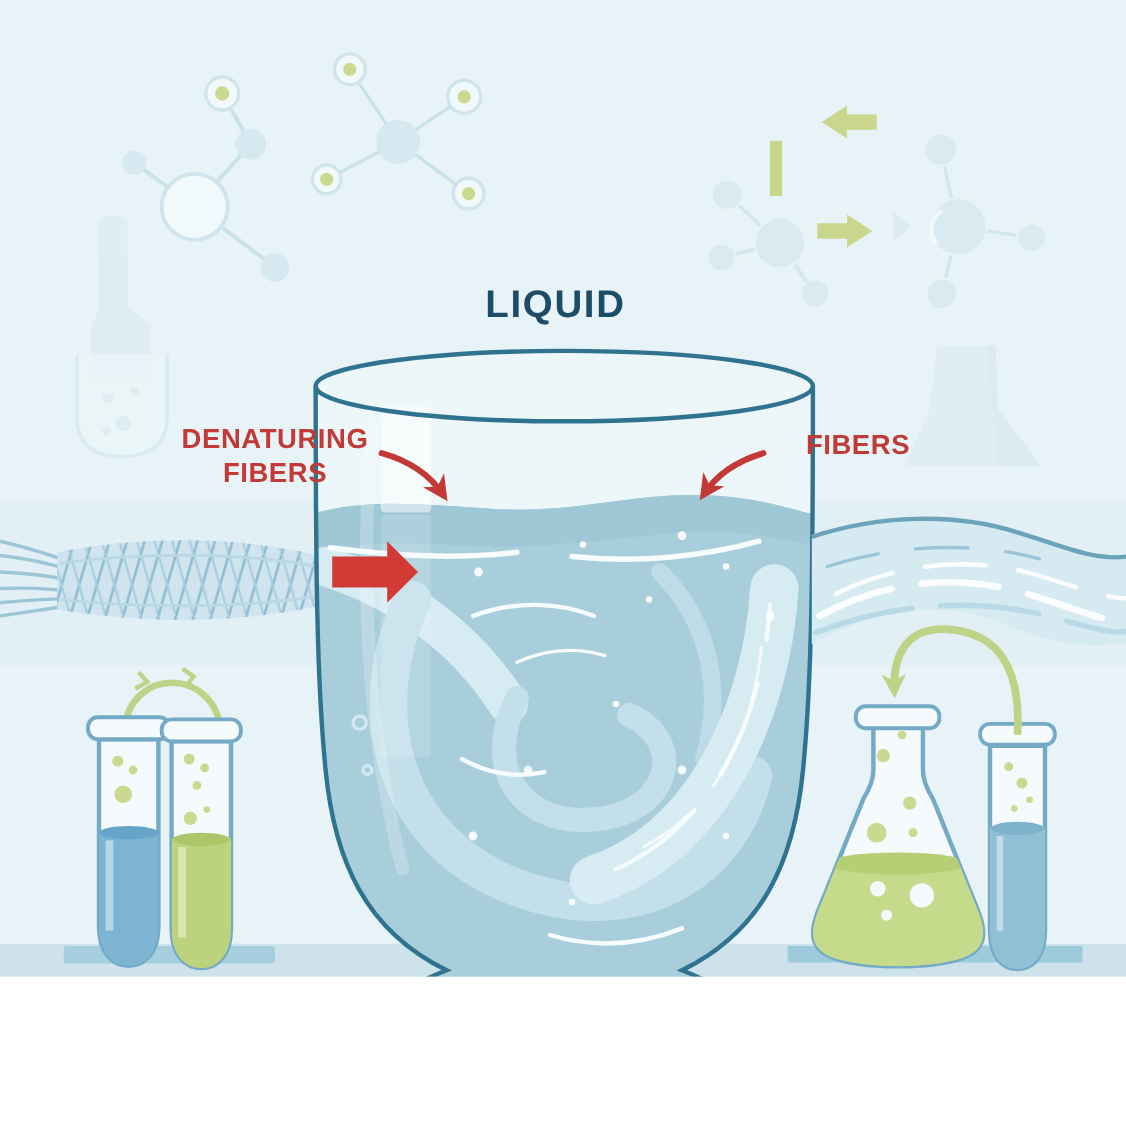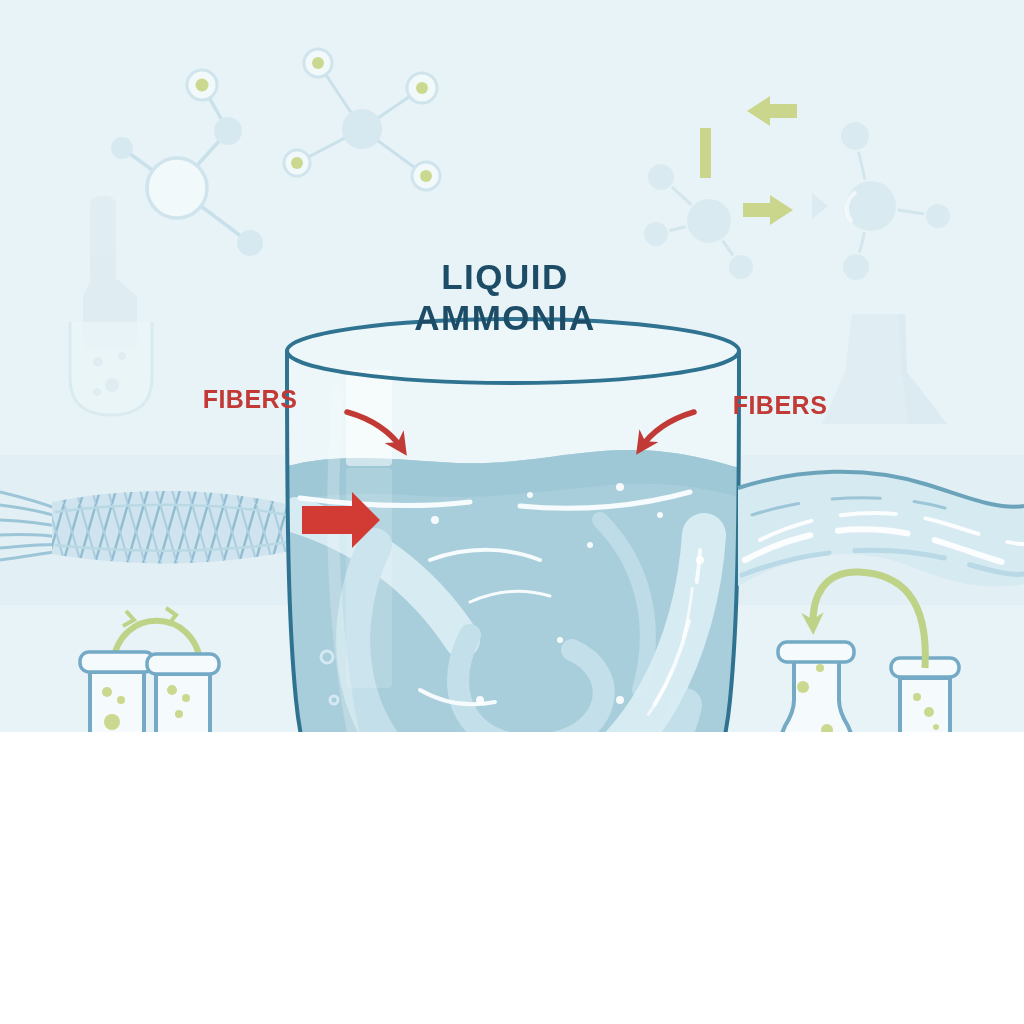--- a/index.html
+++ b/index.html
@@ -1,18 +1,18 @@
 <!DOCTYPE html>
 <html style="--c-background: #e7f3f6; --c-midBand: #e2eff4; --c-tableBand: #cde2ea; --c-shadow: #b9d7e3; --c-title: #1d4c66; --c-labelRed: #c23a36; --c-red: #d23b34; --c-beakerOutline: #2f7391; --c-glass: #edf6f9; --c-liquid: #a9cedb; --c-liquidSurface: #9fc8d7; --c-swirl: #c3e0ea; --c-stream: #d8ecf3; --c-streak: #f6fbfd; --c-fiberThread: #9cc6d8; --c-fiberBase: #cfe4ee; --c-ribbonFill: #d6eaf1; --c-ribbonEdge: #6ba4ba; --c-vesselOutline: #74aac6; --c-vesselFill: #f5fafc; --c-blueLiquid: #7cb4d2; --c-blueLiquidLip: #66a5c9; --c-greenLiquid: #bdd27c; --c-greenLiquidLip: #adc668; --c-flaskLiquid: #c6da8c; --c-flaskLiquidLip: #b6ce74; --c-oliveArrow: #c9d68c; --c-oliveDot: #cbd88f; --c-greenTube: #bed387; --c-moleculeFill: #d7e9f0; --c-moleculeOpen: #f2f9fb; --c-moleculeStroke: #cfe4ec; --c-bond: #c9e1ea; --c-watermark: #dcebf2; --c-shelfLeft: #a5cfdf; --c-shelfRight: #9ecbdc;"><head>
 <meta charset="utf-8">
 <style>
   html,body{margin:0;padding:0;}
   #stage{
     position:relative;
-    width:1024px;height:732px;
+    width:1024px;height:888px;
     overflow:hidden;
     background:var(--c-background,#e7f3f6);
     font-family:"Liberation Sans",sans-serif;
   }
   #scene{position:absolute;left:0;top:0;}
   .txt{position:absolute;text-align:center;user-select:none;}
   .title{
     left:305px;top:256px;width:400px;
     font-weight:bold;font-size:35px;line-height:41px;
     letter-spacing:1.5px;color:var(--c-title,#1d4c66);
@@ -322,22 +322,22 @@
       <path d="M 752 515 C 815 495 885 492 945 508" stroke="#9cc6d8" stroke-width="3" stroke-dasharray="48 34"></path>
     </g>
   </g>
 
   <path d="M 347 412 C 372 419 391 432 403 450" fill="none" stroke="var(--c-labelRed,#c23a36)" stroke-width="5.5" stroke-linecap="round" marker-end="url(#mRed)"></path>
   <path d="M 694 412 C 670 419 652 431 640 449" fill="none" stroke="var(--c-labelRed,#c23a36)" stroke-width="5.5" stroke-linecap="round" marker-end="url(#mRed)"></path>
 </svg>
 
 <div class="txt title">
   <div>LIQUID</div>
-  <div>AMMONIA</div>
 </div>
 <div class="txt label label-left">
+  <div>DENATURING</div>
   <div>FIBERS</div>
 </div>
 <div class="txt label label-right">
   <div>FIBERS</div>
 </div>
 
 </div>
 
 </body></html>

